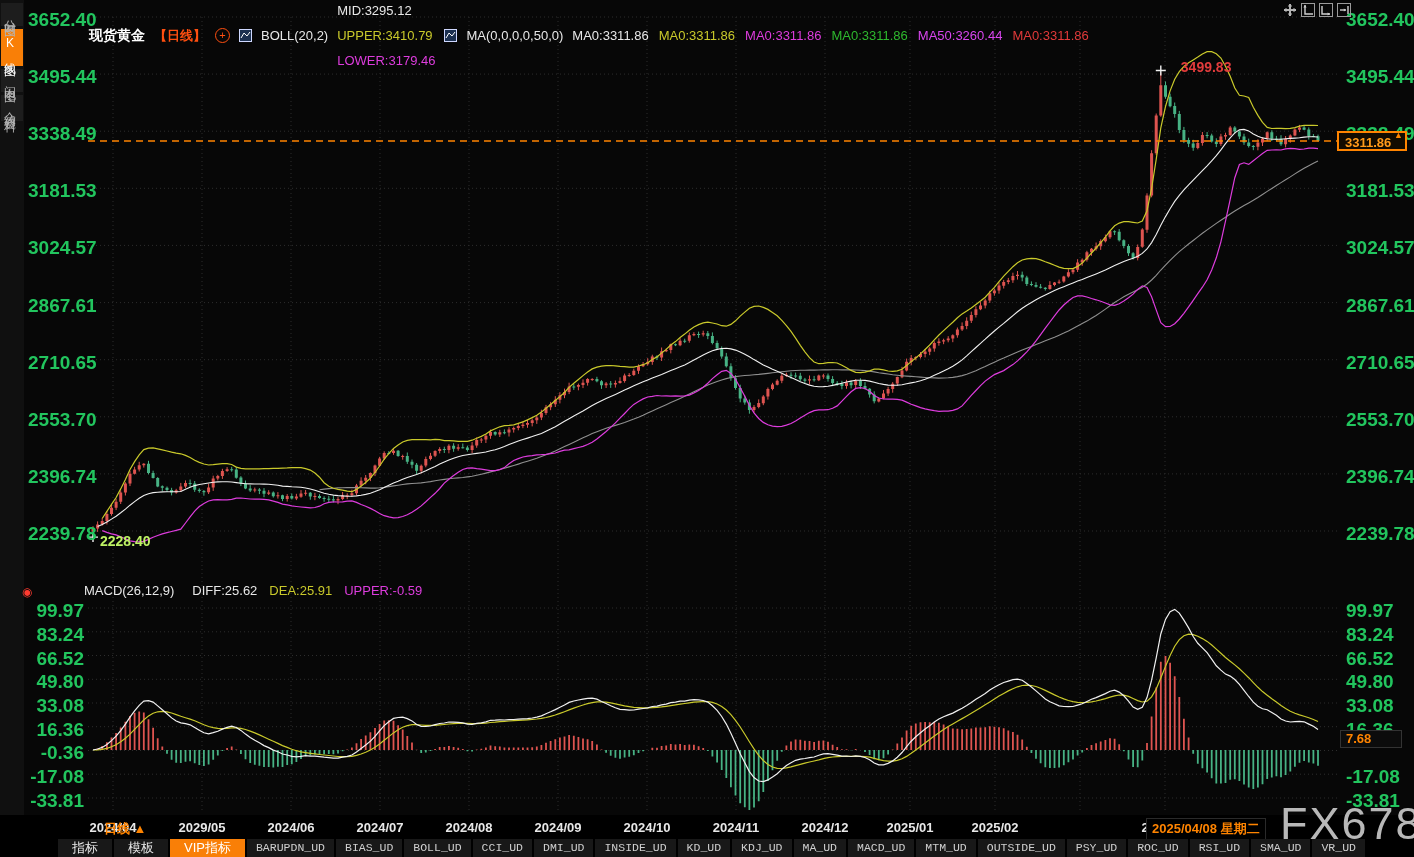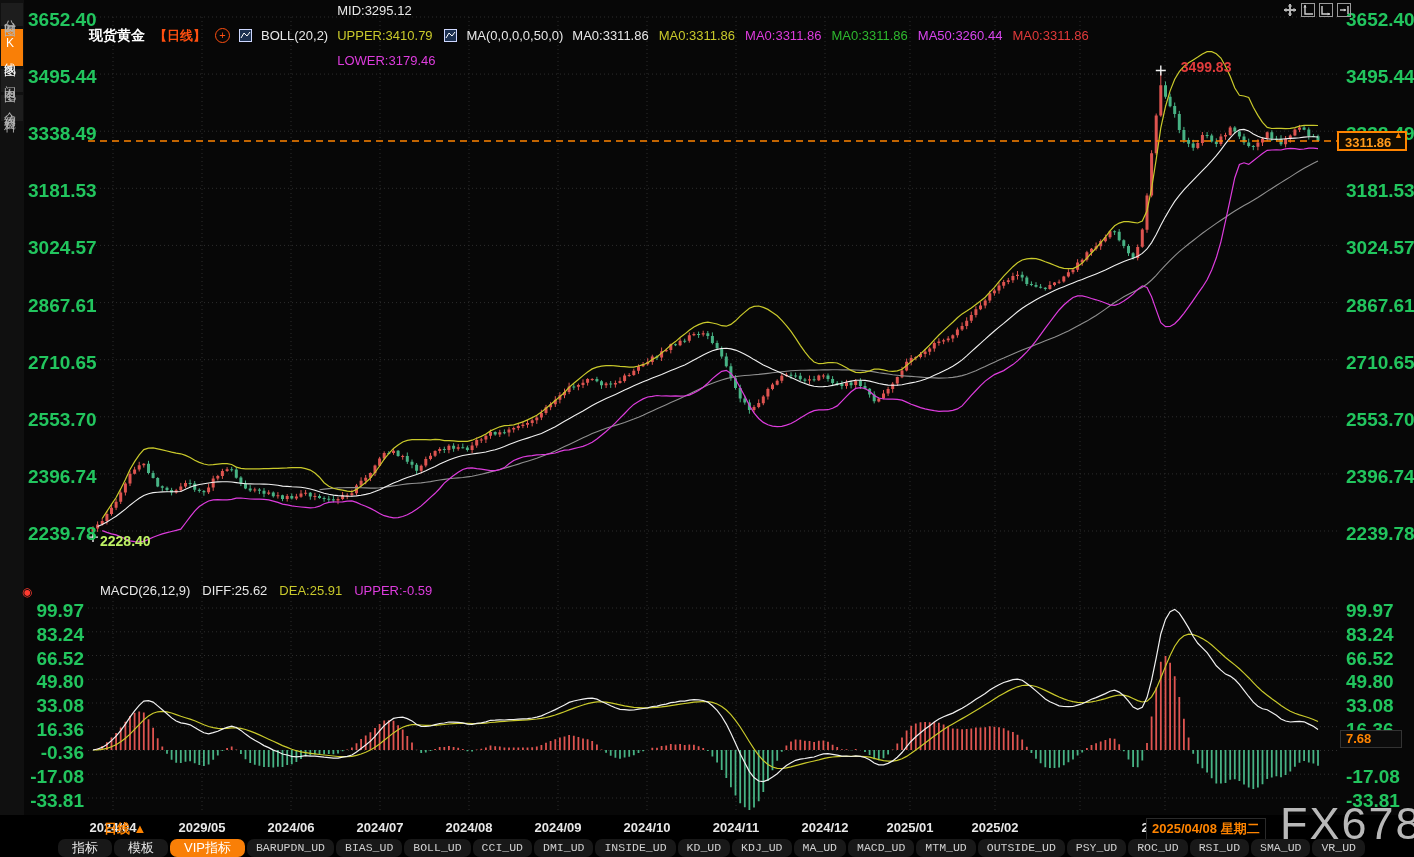--- a/index.html
+++ b/index.html
@@ -32,33 +32,33 @@
   .hi-lbl{position:absolute;color:#e23c3c;font-weight:700;font-size:14px;z-index:5;}
   .lo-lbl{position:absolute;color:#bef264;font-weight:700;font-size:14px;z-index:5;}
   .price-box{position:absolute;left:1337px;width:70px;height:20px;border:2px solid #ff8400;
              background:#120b00;color:#ff9a1a;font-size:13px;font-weight:700;line-height:19px;
              padding-left:6px;box-sizing:border-box;z-index:6;}
   .price-arrow{position:absolute;left:1394px;color:#ff8400;font-size:9px;z-index:7;}
   .macd-box{position:absolute;left:1340px;top:730px;width:62px;height:18px;background:#0c0c0c;
             border:1px solid #333;color:#ff8400;font-size:13px;font-weight:700;line-height:16px;
             padding-left:5px;box-sizing:border-box;z-index:6;}
   
-  .macd-hdr{position:absolute;left:100px;top:583px;display:flex;gap:12px;font-size:13px;z-index:5;white-space:nowrap;}
+  .macd-hdr{position:absolute;left:84px;top:583px;display:flex;gap:18px;font-size:13px;z-index:5;white-space:nowrap;}
   .alert-ico{position:absolute;left:22px;top:585px;color:#ff3b30;font-size:12px;z-index:5;cursor:pointer;}
   
   .xrow{position:absolute;left:0;top:815px;width:1414px;height:24px;background:#000;z-index:3;}
   .period-btn{position:absolute;left:104px;top:820px;color:#ff8400;font-weight:700;font-size:13px;cursor:pointer;z-index:4;}
   .month{position:absolute;top:820px;color:#e8e8e8;font-weight:700;font-size:13px;transform:translateX(-50%);z-index:3;}
   .xtip{position:absolute;left:1146px;top:818px;background:#000;border:1px solid #2a2a2a;color:#ff8400;
         font-size:13px;font-weight:700;padding:1px 5px;z-index:8;white-space:nowrap;}
   .wm{position:absolute;left:1280px;top:798px;color:#b8b8b8;font-size:45px;letter-spacing:2px;z-index:7;}
   
   .toolbar{position:absolute;left:0;top:839px;width:1414px;height:18px;background:#000;display:flex;
            gap:2px;padding-left:58px;box-sizing:border-box;z-index:9;}
-  .tb-tab{background:#181818;color:#e8e8e8;font-size:13px;line-height:17px;padding:0 14px;cursor:pointer;white-space:nowrap;border-radius:7px;}
+  .tb-tab{background:#181818;color:#e8e8e8;font-size:13px;line-height:17px;padding:0 14px;cursor:pointer;white-space:nowrap;}
   .tb-tab.ud{font-family:"Liberation Mono",monospace;font-size:11.5px;color:#cfcfcf;padding:0 9px;}
   .tb-tab.active{background:#f97f07;color:#fff;}
 </style>
 </head>
 <body>
 
 <div id="app">
 
   <div id="cv"><svg width="1414" height="857" xmlns="http://www.w3.org/2000/svg" style="pointer-events:none">
         <rect x="24" y="0" width="1390" height="815" fill="#070707"></rect>

